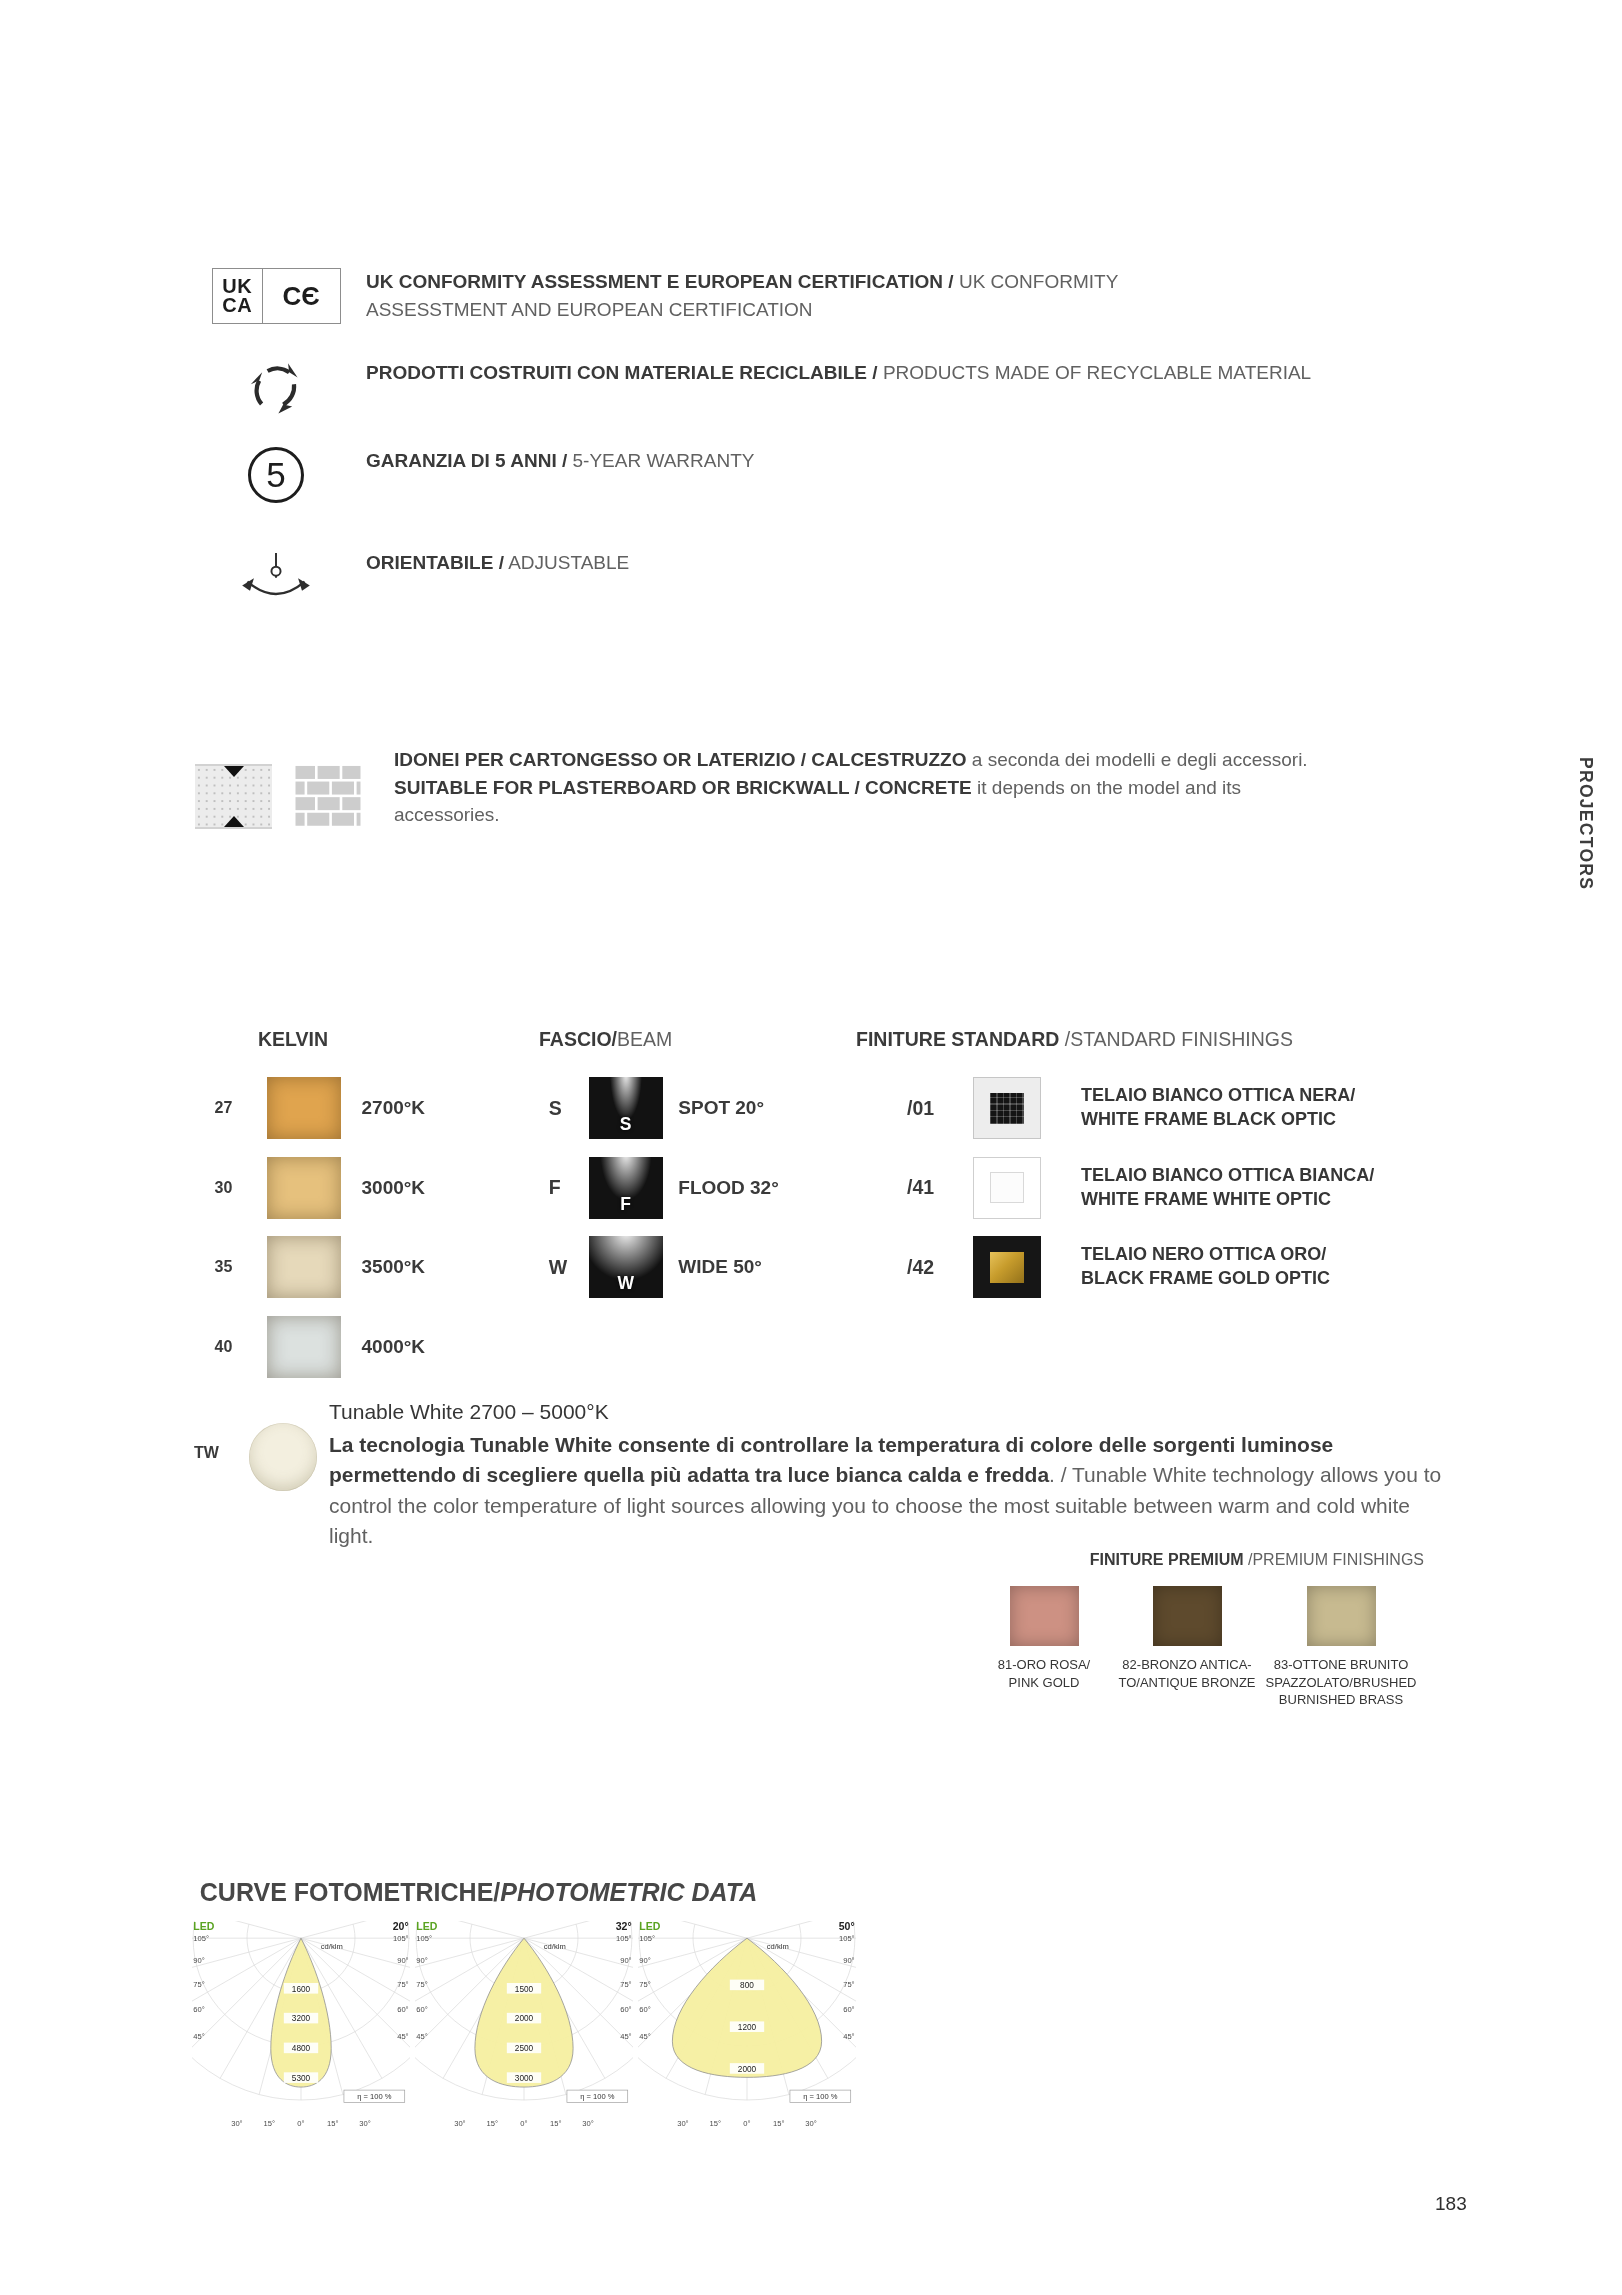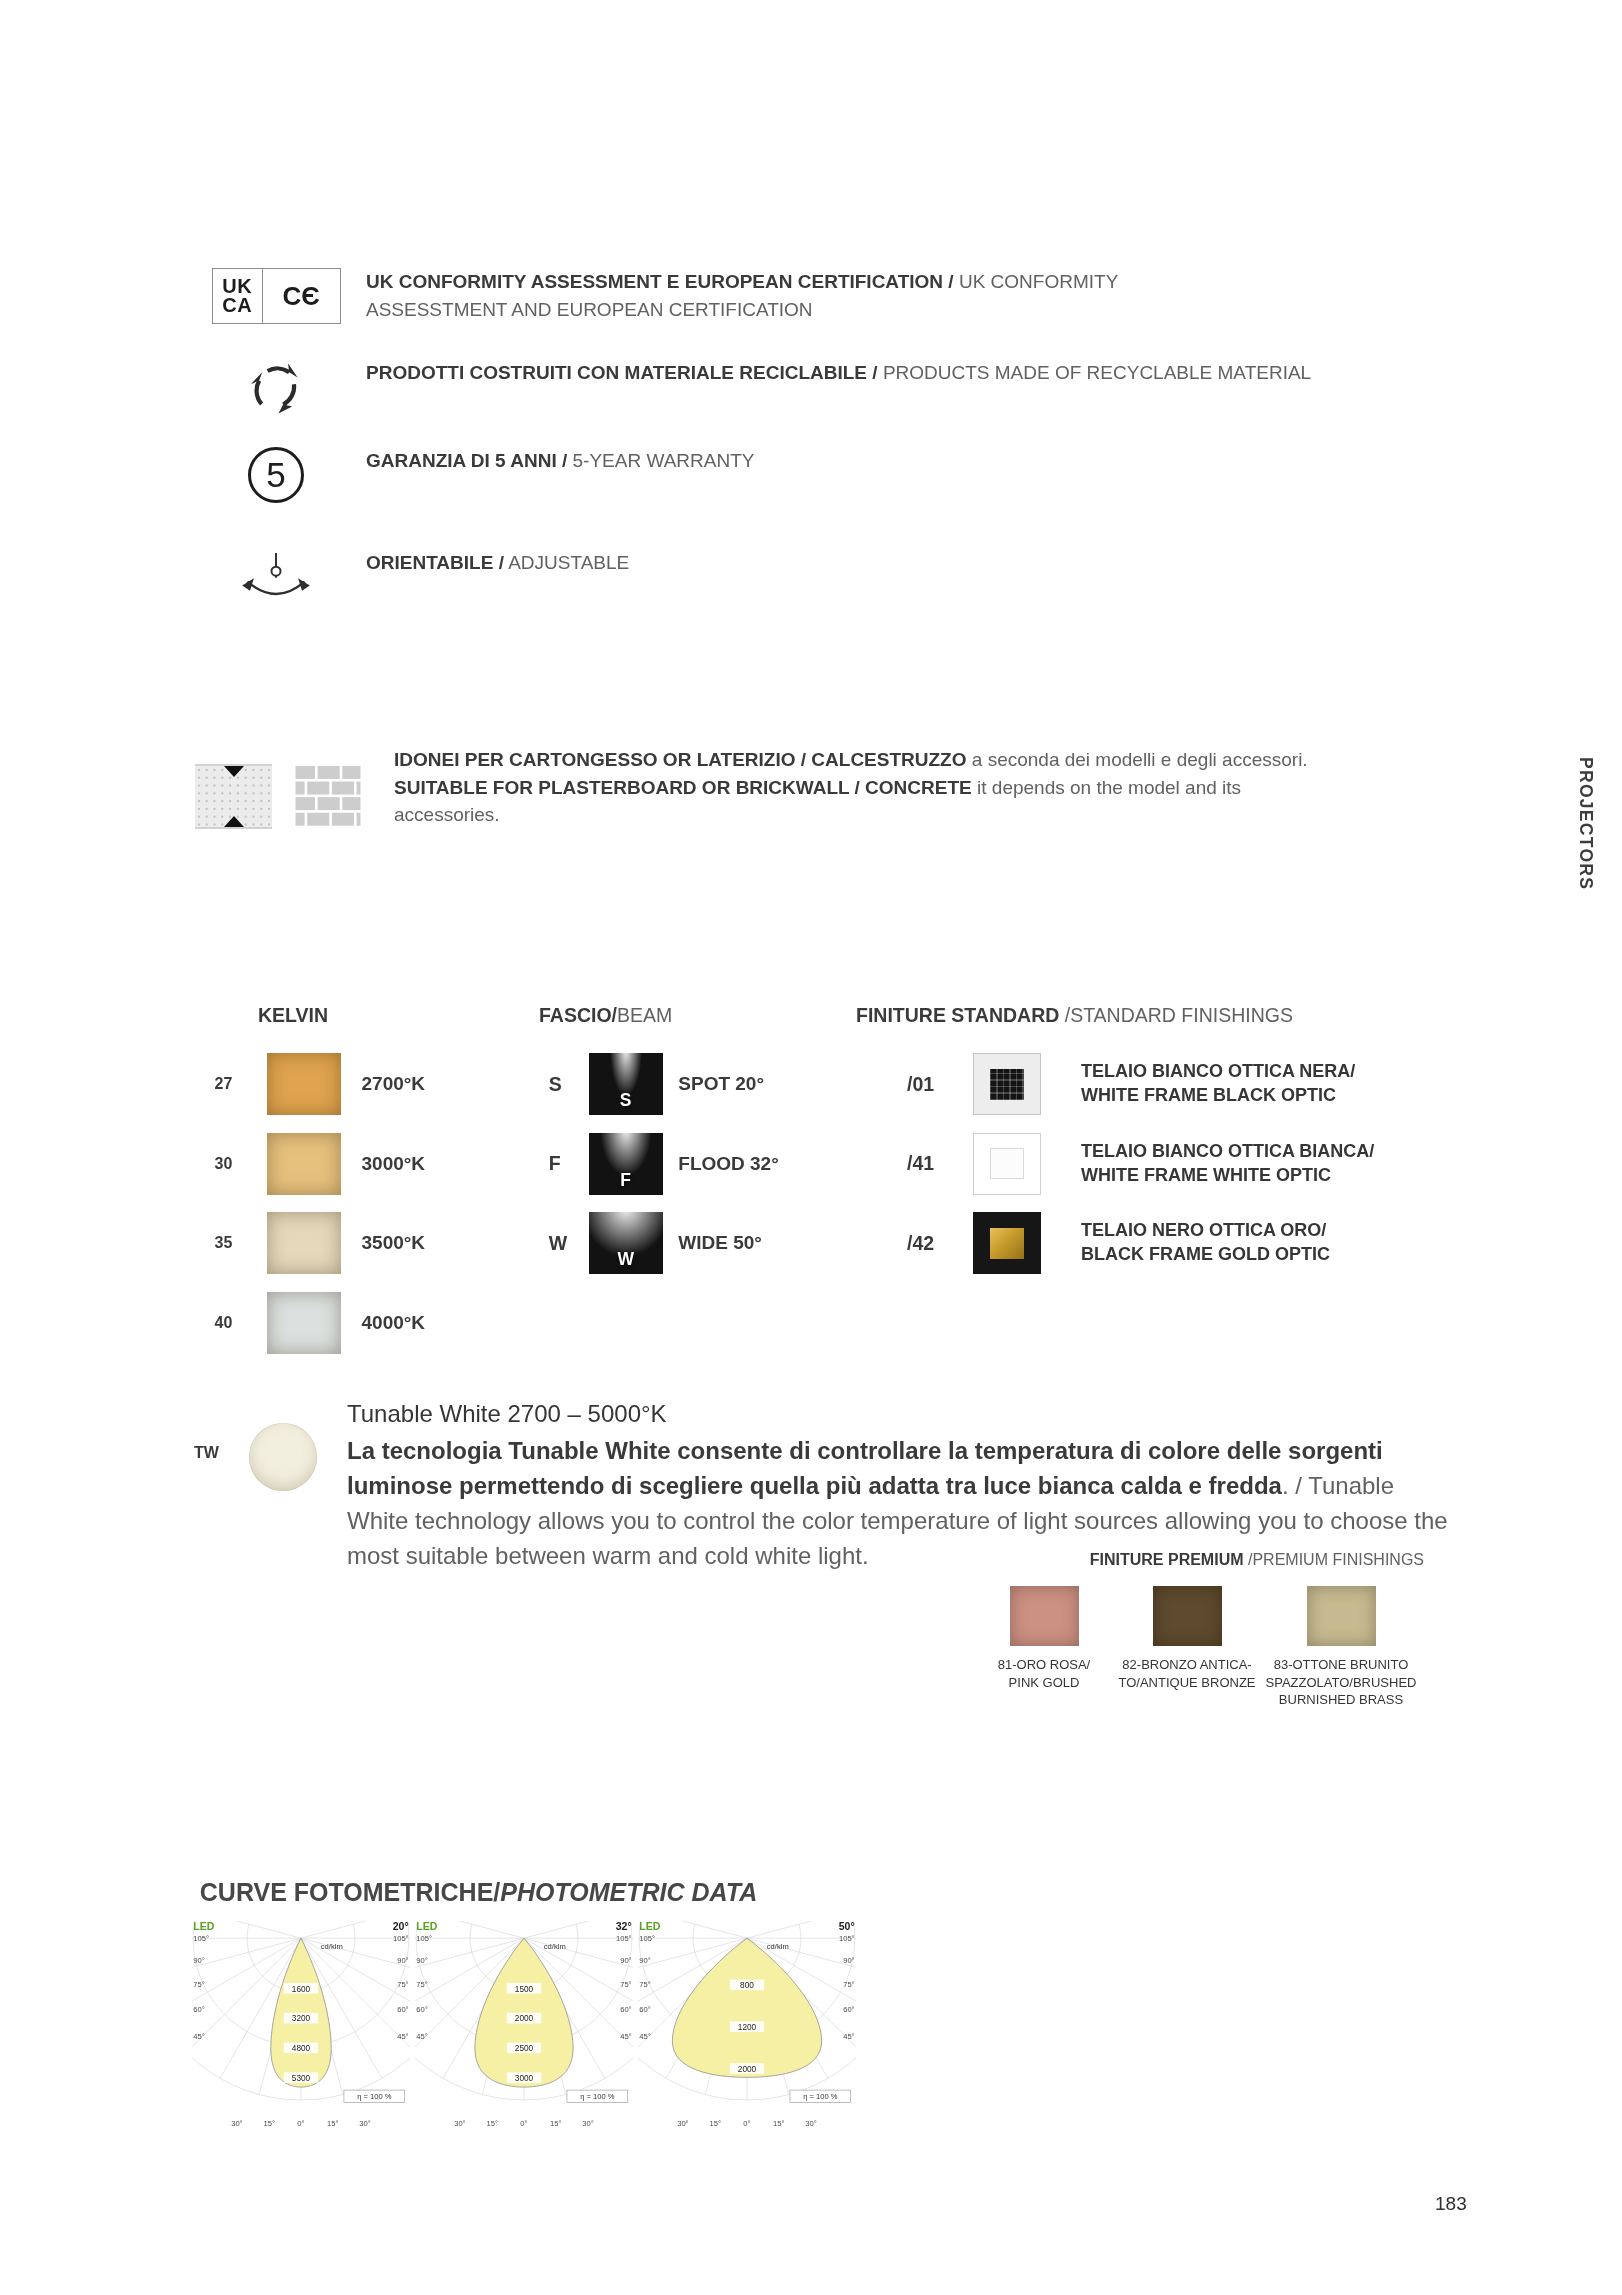--- a/index.html
+++ b/index.html
@@ -37,21 +37,21 @@
   .plaster-icon i { position:absolute; left:50%; transform:translateX(-50%); width:0; height:0;
                     border-left:10.4px solid transparent; border-right:10.4px solid transparent; }
   .plaster-icon .t  { top:0; border-top:11.7px solid #111; }
   .plaster-icon .bt { bottom:0; border-bottom:11.7px solid #111; }
 
   
   .side-label { position:absolute; left:1575px; top:757px; writing-mode:vertical-rl;
                 font-size:17.5px; font-weight:700; color:#3d3d3d; letter-spacing:1.3px; }
 
   
-  .col-section { position:absolute; top:1004px; }
+  .col-section { position:absolute; top:1028px; }
   .sec-head { font-size:19.5px; margin-bottom:26px; white-space:nowrap; }
   .itemrow { display:flex; align-items:center; height:62px; margin-bottom:17.5px; }
 
   .kelvin { left:195px; }
   .kelvin .sec-head { margin-left:63px; }
   .kelvin .itemrow { padding-left:19.5px; }
   .kcode { width:52px; font-size:16px; font-weight:700; }
   .swatch { width:74px; height:62px; flex:none; box-shadow:inset 0 0 19.5px rgba(45,28,5,.38); }
   .klabel { margin-left:21px; font-size:19px; font-weight:700; }
 
@@ -82,21 +82,21 @@
   .fin41 .in { background:#fcfcfc; border:0.6px solid #d9d9d9; }
   .fin42 { background:#161616; }
   .fin42 .in { background:linear-gradient(135deg, #e7c25a 0%, #c79c2c 45%, #93711a 100%); }
   .ftext { margin-left:40px; font-size:18px; line-height:1.32; font-weight:700; color:#363636; }
 
   
   .tw { position:absolute; left:194px; top:1397px; display:flex; }
   .tw-code { width:55px; font-size:16px; font-weight:700; margin-top:47px; }
   .tw-circle { width:68px; height:68px; border-radius:50%; background:#f3efdf; flex:none; margin-top:26px;
                box-shadow:inset 0 -5.2px 14.3px rgba(120,110,70,.25), inset 0 0 0 0.6px #ddd8c6; }
-  .tw-text { margin-left:30px; width:1115px; font-size:24px; line-height:1.45; }
+  .tw-text { margin-left:12px; width:1115px; font-size:21px; line-height:1.45; }
   .tw-sub { color:#363636; margin-bottom:2.6px; }
 
   
   .premium { position:absolute; left:972px; top:1551px; }
   .premium .sec-head { font-size:16px; margin-bottom:17px; margin-left:18px;text-align:right; }
   .prem-row { display:flex; }
   .prem-col { display:flex; flex-direction:column; align-items:center; }
   .prem-col:nth-child(1){ width:144px; } .prem-col:nth-child(2){ width:142px; } .prem-col:nth-child(3){ width:166px; }
   .prem-sw { width:69px; height:60px; box-shadow:inset 0 0 17px rgba(0,0,0,.3); }
   .prem-label { margin-top:10.4px; font-size:13px; line-height:1.35; color:#363636; text-align:center; }

